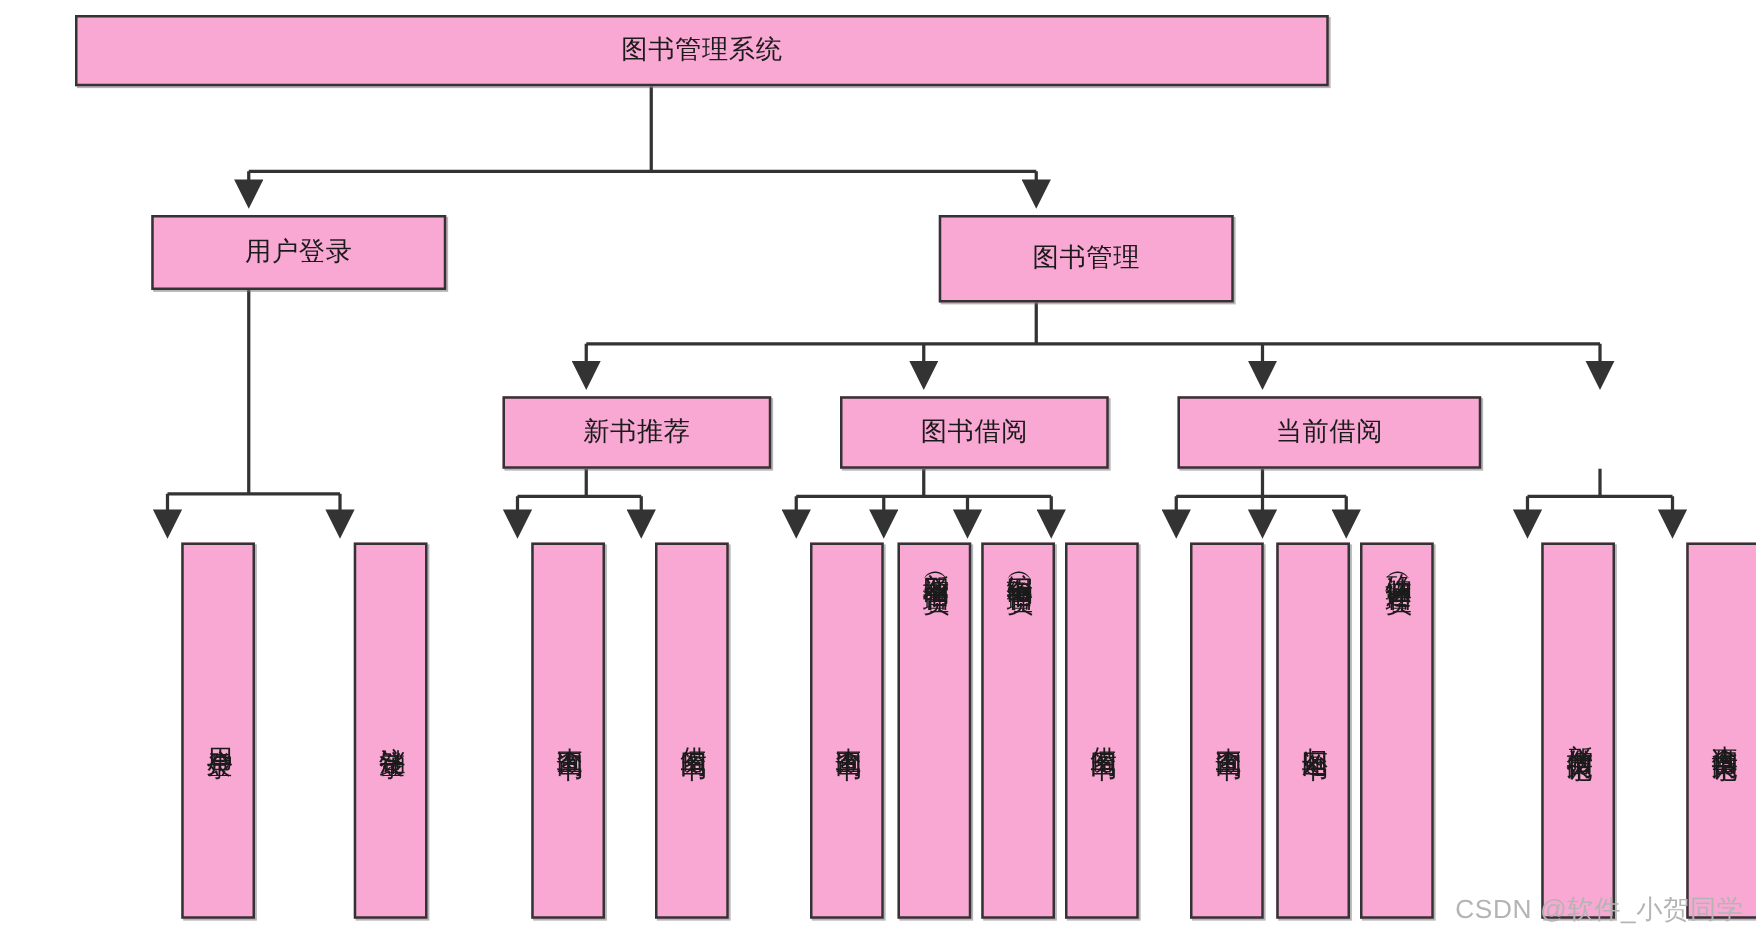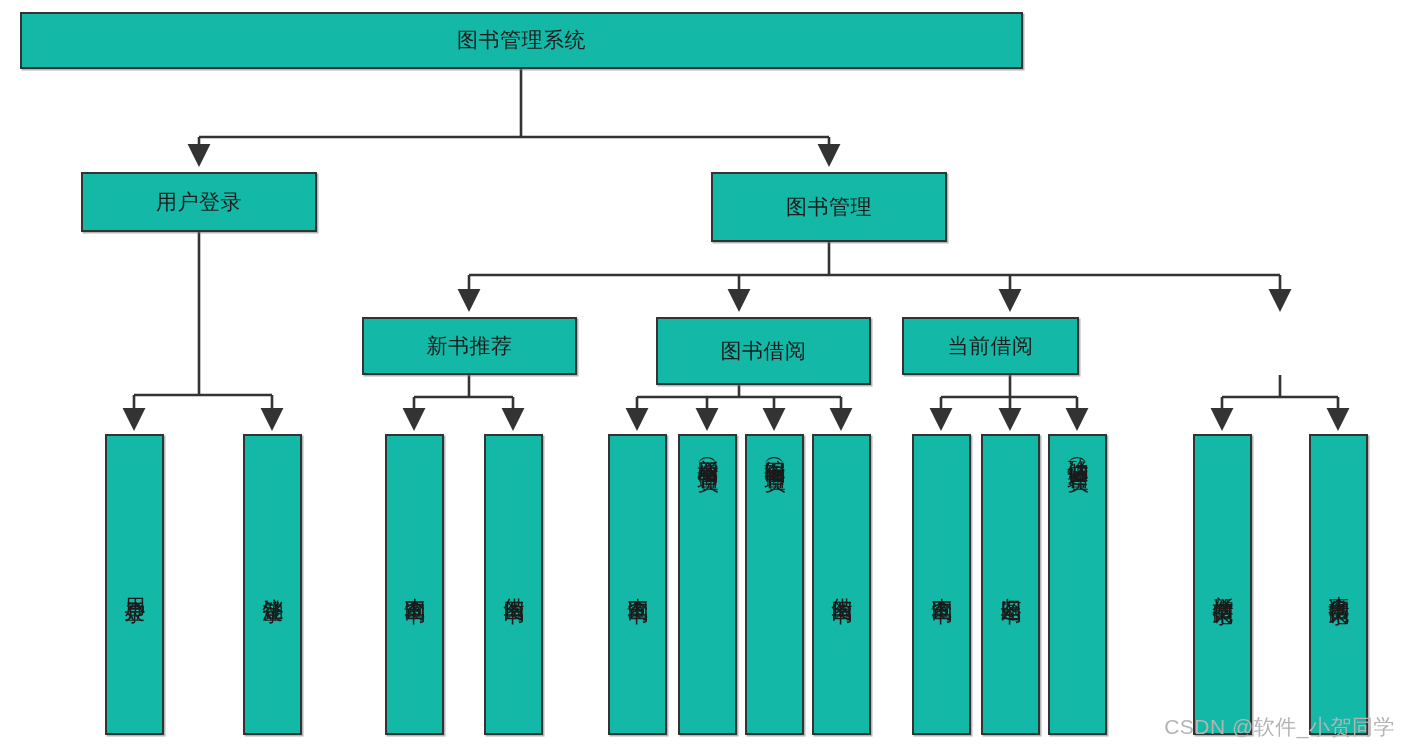--- a/index.html
+++ b/index.html
@@ -22,27 +22,28 @@
     position: absolute;
     left: 0;
     top: 0;
     width: 1405px;
     height: 747px;
     pointer-events: none;
   }
   .node {
     position: absolute;
     box-sizing: border-box;
-    background: #14b8a6;
+    background: #f9a8d4;
     border: 2px solid #333333;
     box-shadow: 1.5px 1.5px 0 rgba(120,120,120,0.55);
     display: flex;
     align-items: center;
     justify-content: center;
     z-index: 2;
+    margin-left: 40px;
   }
   .node .label {
     font-size: 21px;
     line-height: 1.15;
     color: #1b1b1b;
     letter-spacing: 0.5px;
     white-space: nowrap;
   }
   .node.leaf {
     align-items: flex-start;
@@ -134,24 +135,24 @@
   <div class="node" style="left:81px; top:172px; width:236px; height:60px;">
     <span class="label">用户登录</span>
   </div>
   <div class="node" style="left:711px; top:172px; width:236px; height:70px;">
     <span class="label">图书管理</span>
   </div>
 
   <div class="node" style="left:362px; top:317px; width:215px; height:58px;">
     <span class="label">新书推荐</span>
   </div>
-  <div class="node" style="left:656px; top:317px; width:215px; height:68px;">
+  <div class="node" style="left:632px; top:317px; width:215px; height:58px;">
     <span class="label">图书借阅</span>
   </div>
-  <div class="node" style="left:902px; top:317px; width:177px; height:58px;">
+  <div class="node" style="left:902px; top:317px; width:243px; height:58px;">
     <span class="label">当前借阅</span>
   </div>
 
   <div class="node leaf centered" style="left:105px; top:434px; width:59px; height:301px;">
     <span class="label">用户登录</span>
   </div>
   <div class="node leaf centered" style="left:243px; top:434px; width:59px; height:301px;">
     <span class="label">注销登录</span>
   </div>
 

